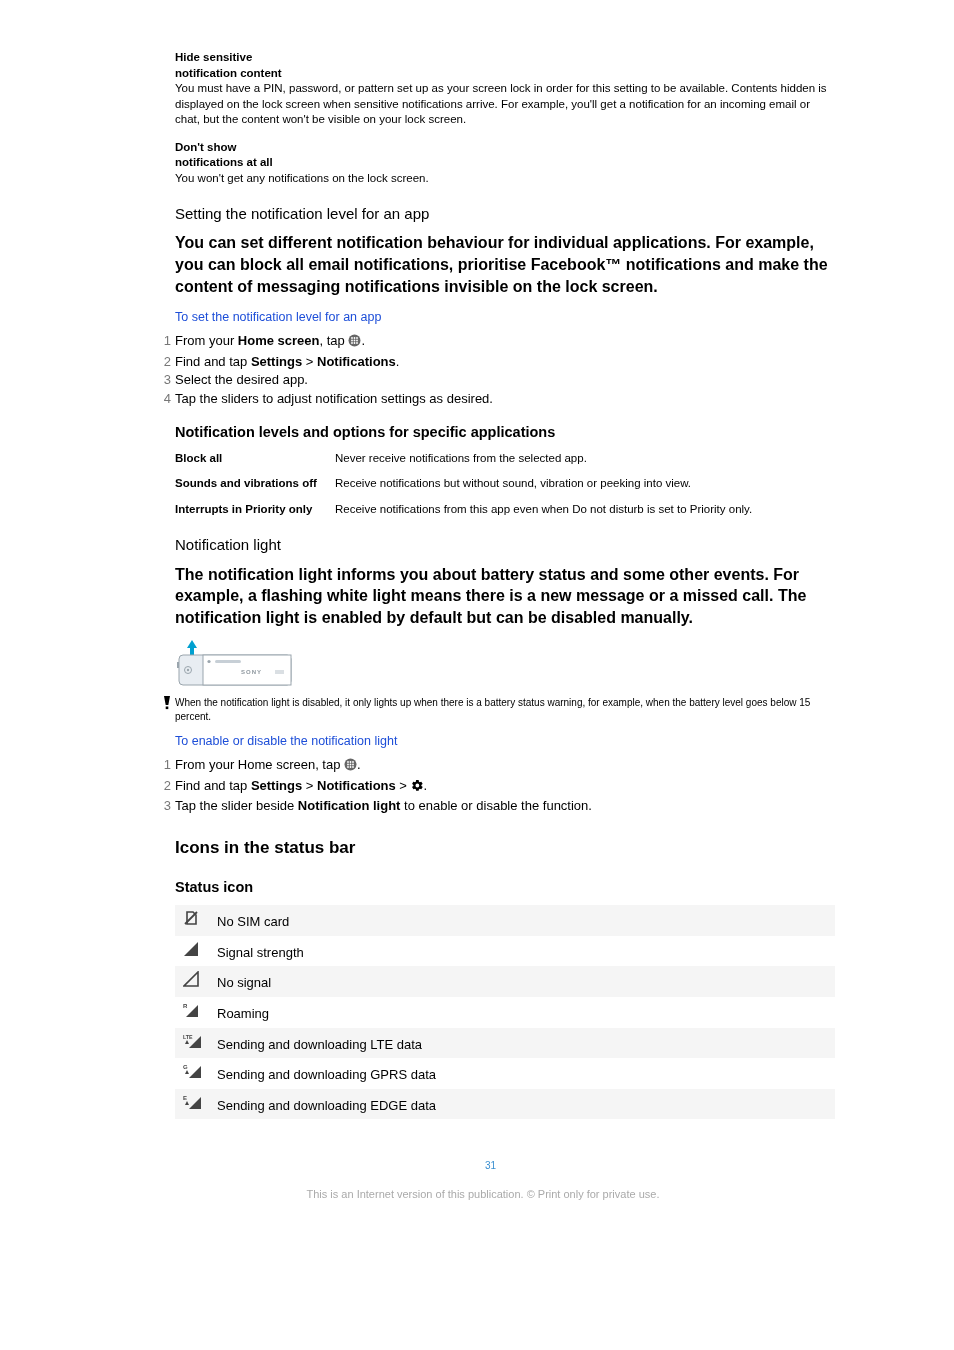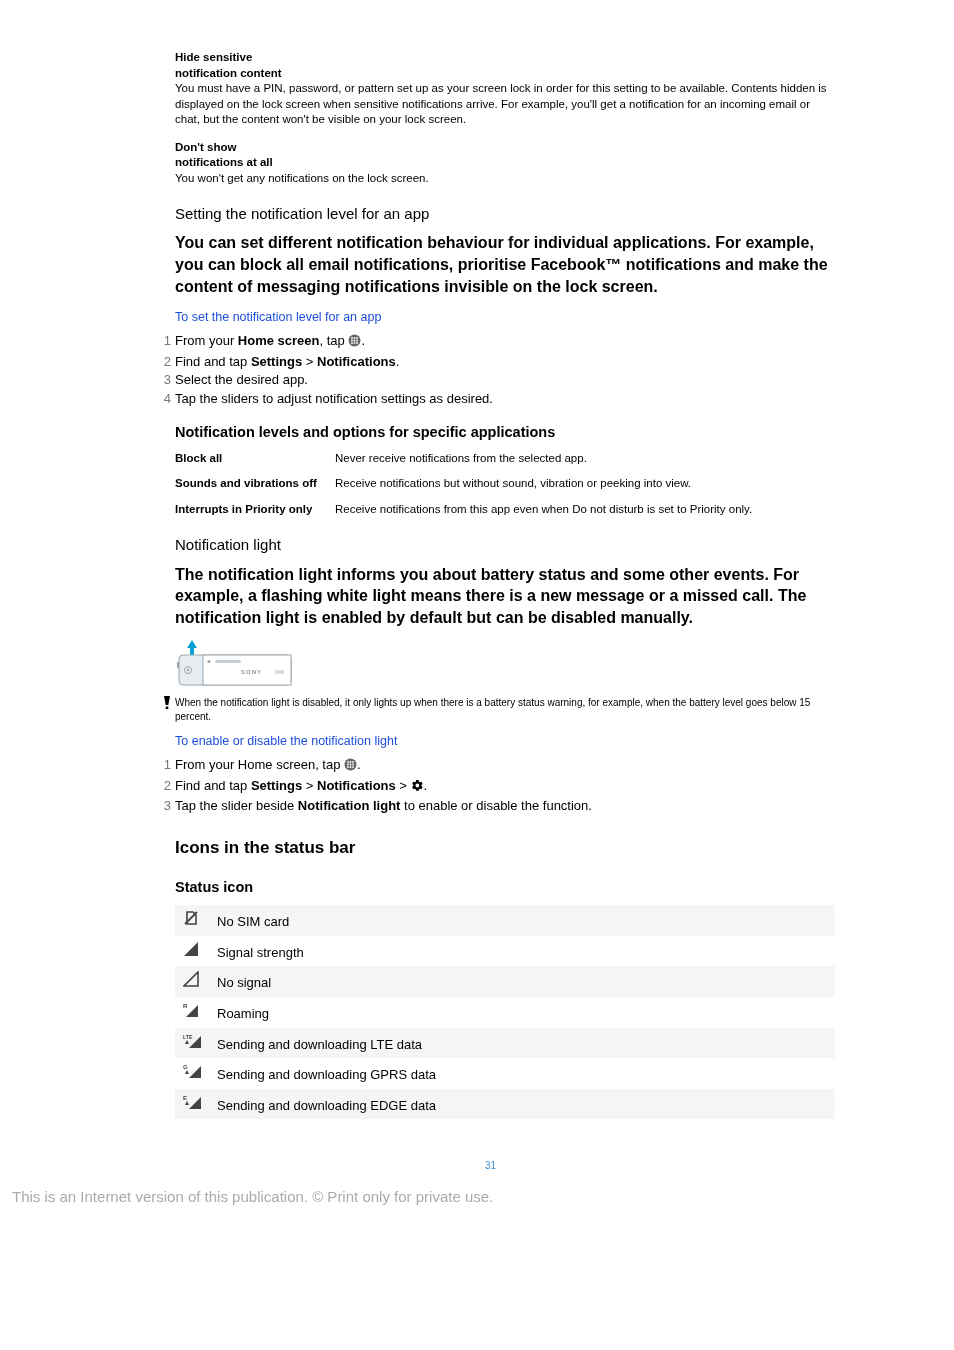--- a/index.html
+++ b/index.html
@@ -154,22 +154,23 @@
   }
 
   .page-num {
     text-align: center;
     color: #3a8fd0;
     font-size: 10px;
     margin-top: 40px;
     padding-left: 27px;
   }
   .footer-note {
+    text-align: center;
     color: #aaa;
-    font-size: 15px;
+    font-size: 11px;
     margin-top: 14px;
     margin-left: 12px;
   }
 </style>
 </head>
 <body>
 
 <div class="page">
   <div class="content">
 

